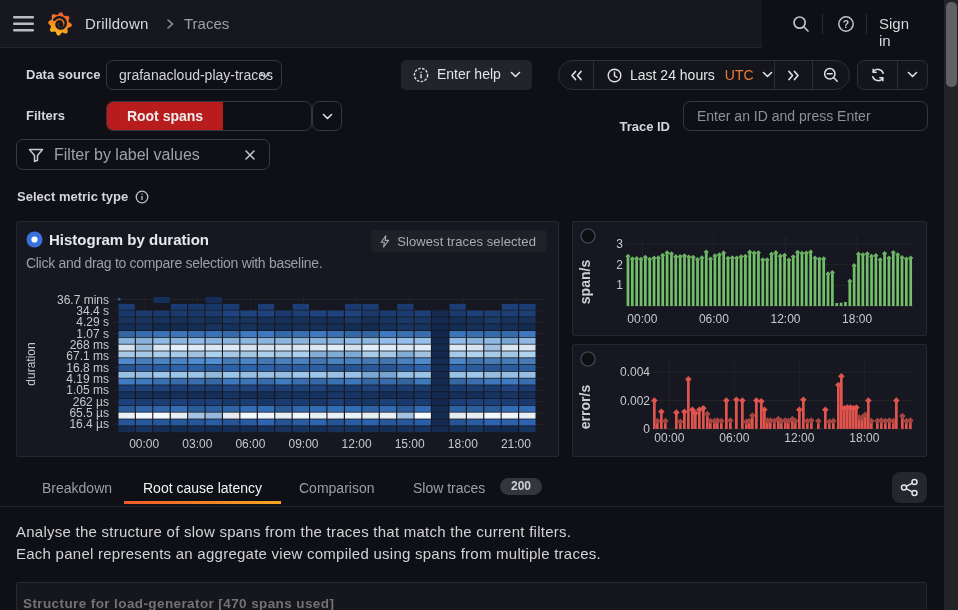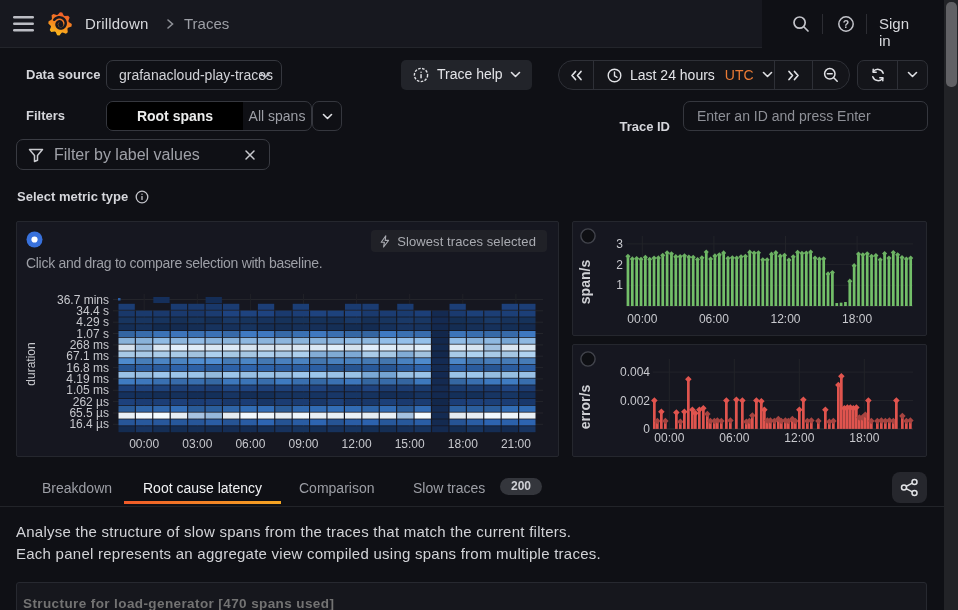--- a/index.html
+++ b/index.html
@@ -57,21 +57,21 @@
       <path d="M1.5 2 L6 6.5 L10.5 2" stroke="#b9bac1" stroke-width="1.6" fill="none" stroke-linecap="round" stroke-linejoin="round"></path>
     </svg>
 </div>
 
 <div class="abs" style="left:401px;top:60px;width:131px;height:30px;background:#22242a;border-radius:5px;">
   <svg class="abs" style="left:12px;top:7px" width="16" height="16" viewBox="0 0 16 16">
       <circle cx="8" cy="8" r="6.6" stroke="#dfe0e4" stroke-width="1.4" fill="none" stroke-dasharray="2.6 1.4"></circle>
       <rect x="7.3" y="7" width="1.5" height="4.4" rx="0.7" fill="#dfe0e4"></rect>
       <rect x="7.3" y="4.4" width="1.5" height="1.5" rx="0.7" fill="#dfe0e4"></rect>
     </svg>
-  <div class="abs" style="left:36px;top:0;line-height:29px;font-size:14px;font-weight:500;color:#e3e4e8;">Trace help</div>
+  <div class="abs" style="left:36px;top:0;line-height:29px;font-size:14px;font-weight:500;color:#e3e4e8;">Enter help</div>
   <svg class="abs" style="right:11px;top:11px" width="11" height="8" viewBox="0 0 11 8">
       <path d="M1.5 1.5 L5.5 5.5 L9.5 1.5" stroke="#dfe0e4" stroke-width="1.6" fill="none" stroke-linecap="round" stroke-linejoin="round"></path>
     </svg>
 </div>
 
 <div class="abs" style="left:558px;top:60px;width:292px;height:30px;border:1px solid #2e3037;border-radius:15px;background:#14151a;display:flex;align-items:stretch;">
   <div style="width:35px;display:flex;align-items:center;justify-content:center;border-right:1px solid #2e3037;">
     <svg width="13" height="11" viewBox="0 0 13 11">
         <path d="M5.5 1.5 L2 5.5 L5.5 9.5 M11 1.5 L7.5 5.5 L11 9.5" stroke="#e0e1e5" stroke-width="1.7" fill="none" stroke-linecap="round" stroke-linejoin="round"></path>
       </svg>
@@ -112,22 +112,21 @@
   </div>
   <div style="flex:1;display:flex;align-items:center;justify-content:center;">
     <svg width="11" height="8" viewBox="0 0 11 8">
         <path d="M1.5 1.5 L5.5 5.5 L9.5 1.5" stroke="#dfe0e4" stroke-width="1.6" fill="none" stroke-linecap="round" stroke-linejoin="round"></path>
       </svg>
   </div>
 </div>
 
 <div class="abs lbl" style="left:26px;top:101px;">Filters</div>
 <div class="abs ibox" style="left:106px;top:101px;width:206px;height:30px;overflow:hidden;display:flex;">
-  <div style="width:136px;background:#000000;color:#eceded;font-size:14px;font-weight:600;display:flex;align-items:center;justify-content:center;">Root spans</div>
-  <div style="flex:1;color:#9d9fa6;font-size:14px;font-weight:500;display:flex;align-items:center;justify-content:center;">All spans</div>
+  <div style="width:116px;background:#b91c1c;color:#eceded;font-size:14px;font-weight:600;display:flex;align-items:center;justify-content:center;">Root spans</div>
 </div>
 <div class="abs ibox" style="left:312px;top:101px;width:30px;height:30px;">
   <svg class="abs" style="left:9px;top:11px" width="11" height="8" viewBox="0 0 11 8">
       <path d="M1.5 1.5 L5.5 5.5 L9.5 1.5" stroke="#dfe0e4" stroke-width="1.6" fill="none" stroke-linecap="round" stroke-linejoin="round"></path>
     </svg>
 </div>
 <div class="abs lbl" style="left:618px;top:112px;width:52px;text-align:right;">Trace ID</div>
 <div class="abs ibox" style="left:683px;top:101px;width:245px;height:30px;padding-left:7px;">
   <div class="abs" style="left:13px;top:0;line-height:28px;font-size:14px;color:#8e9097;">Enter an ID and press Enter</div>
 </div>
@@ -149,20 +148,21 @@
       <rect x="6.35" y="6" width="1.3" height="4" rx="0.6" fill="#c3c4ca"></rect>
       <rect x="6.35" y="3.6" width="1.3" height="1.3" rx="0.6" fill="#c3c4ca"></rect>
     </svg>
 </div>
 
 <div class="abs" style="left:16px;top:221px;width:543px;height:236px;background:#161720;border:1px solid #25272e;border-radius:2px;">
   <svg class="abs" style="left:9px;top:9px" width="17" height="17" viewBox="0 0 17 17">
       <circle cx="8.5" cy="8.5" r="8" fill="#3871dc"></circle>
       <circle cx="8.5" cy="8.5" r="3.1" fill="#ffffff"></circle>
     </svg>
+  <div class="abs" style="left:32px;top:9px;font-size:15px;font-weight:700;color:#e8e9ec;">Histogram by duration</div>
   <div class="abs" style="right:11px;top:8px;height:22px;background:#202127;border-radius:4px;display:flex;align-items:center;padding:0 11px 0 9px;">
     <svg width="10" height="13" viewBox="0 0 10 13">
         <path d="M5.8 0.8 L1.2 7.2 L4.4 7.2 L3.6 12 L8.6 5.4 L5.2 5.4 Z" stroke="#a9abb1" stroke-width="1.1" fill="none" stroke-linejoin="round"></path>
       </svg>
     <span style="margin-left:7px;font-size:13px;font-weight:500;color:#a9abb1;letter-spacing:0.1px;">Slowest traces selected</span>
   </div>
   <div class="abs" style="left:9px;top:33px;font-size:14px;color:#9d9fa6;letter-spacing:-0.3px;">Click and drag to compare selection with baseline.</div>
   <svg width="543" height="236" viewBox="0 0 543 236" style="position:absolute;left:0;top:0">
       <line x1="96" y1="77.5" x2="526" y2="77.5" stroke="#24252b" stroke-width="1"></line>
       <line x1="96" y1="88.8" x2="526" y2="88.8" stroke="#24252b" stroke-width="1"></line>

